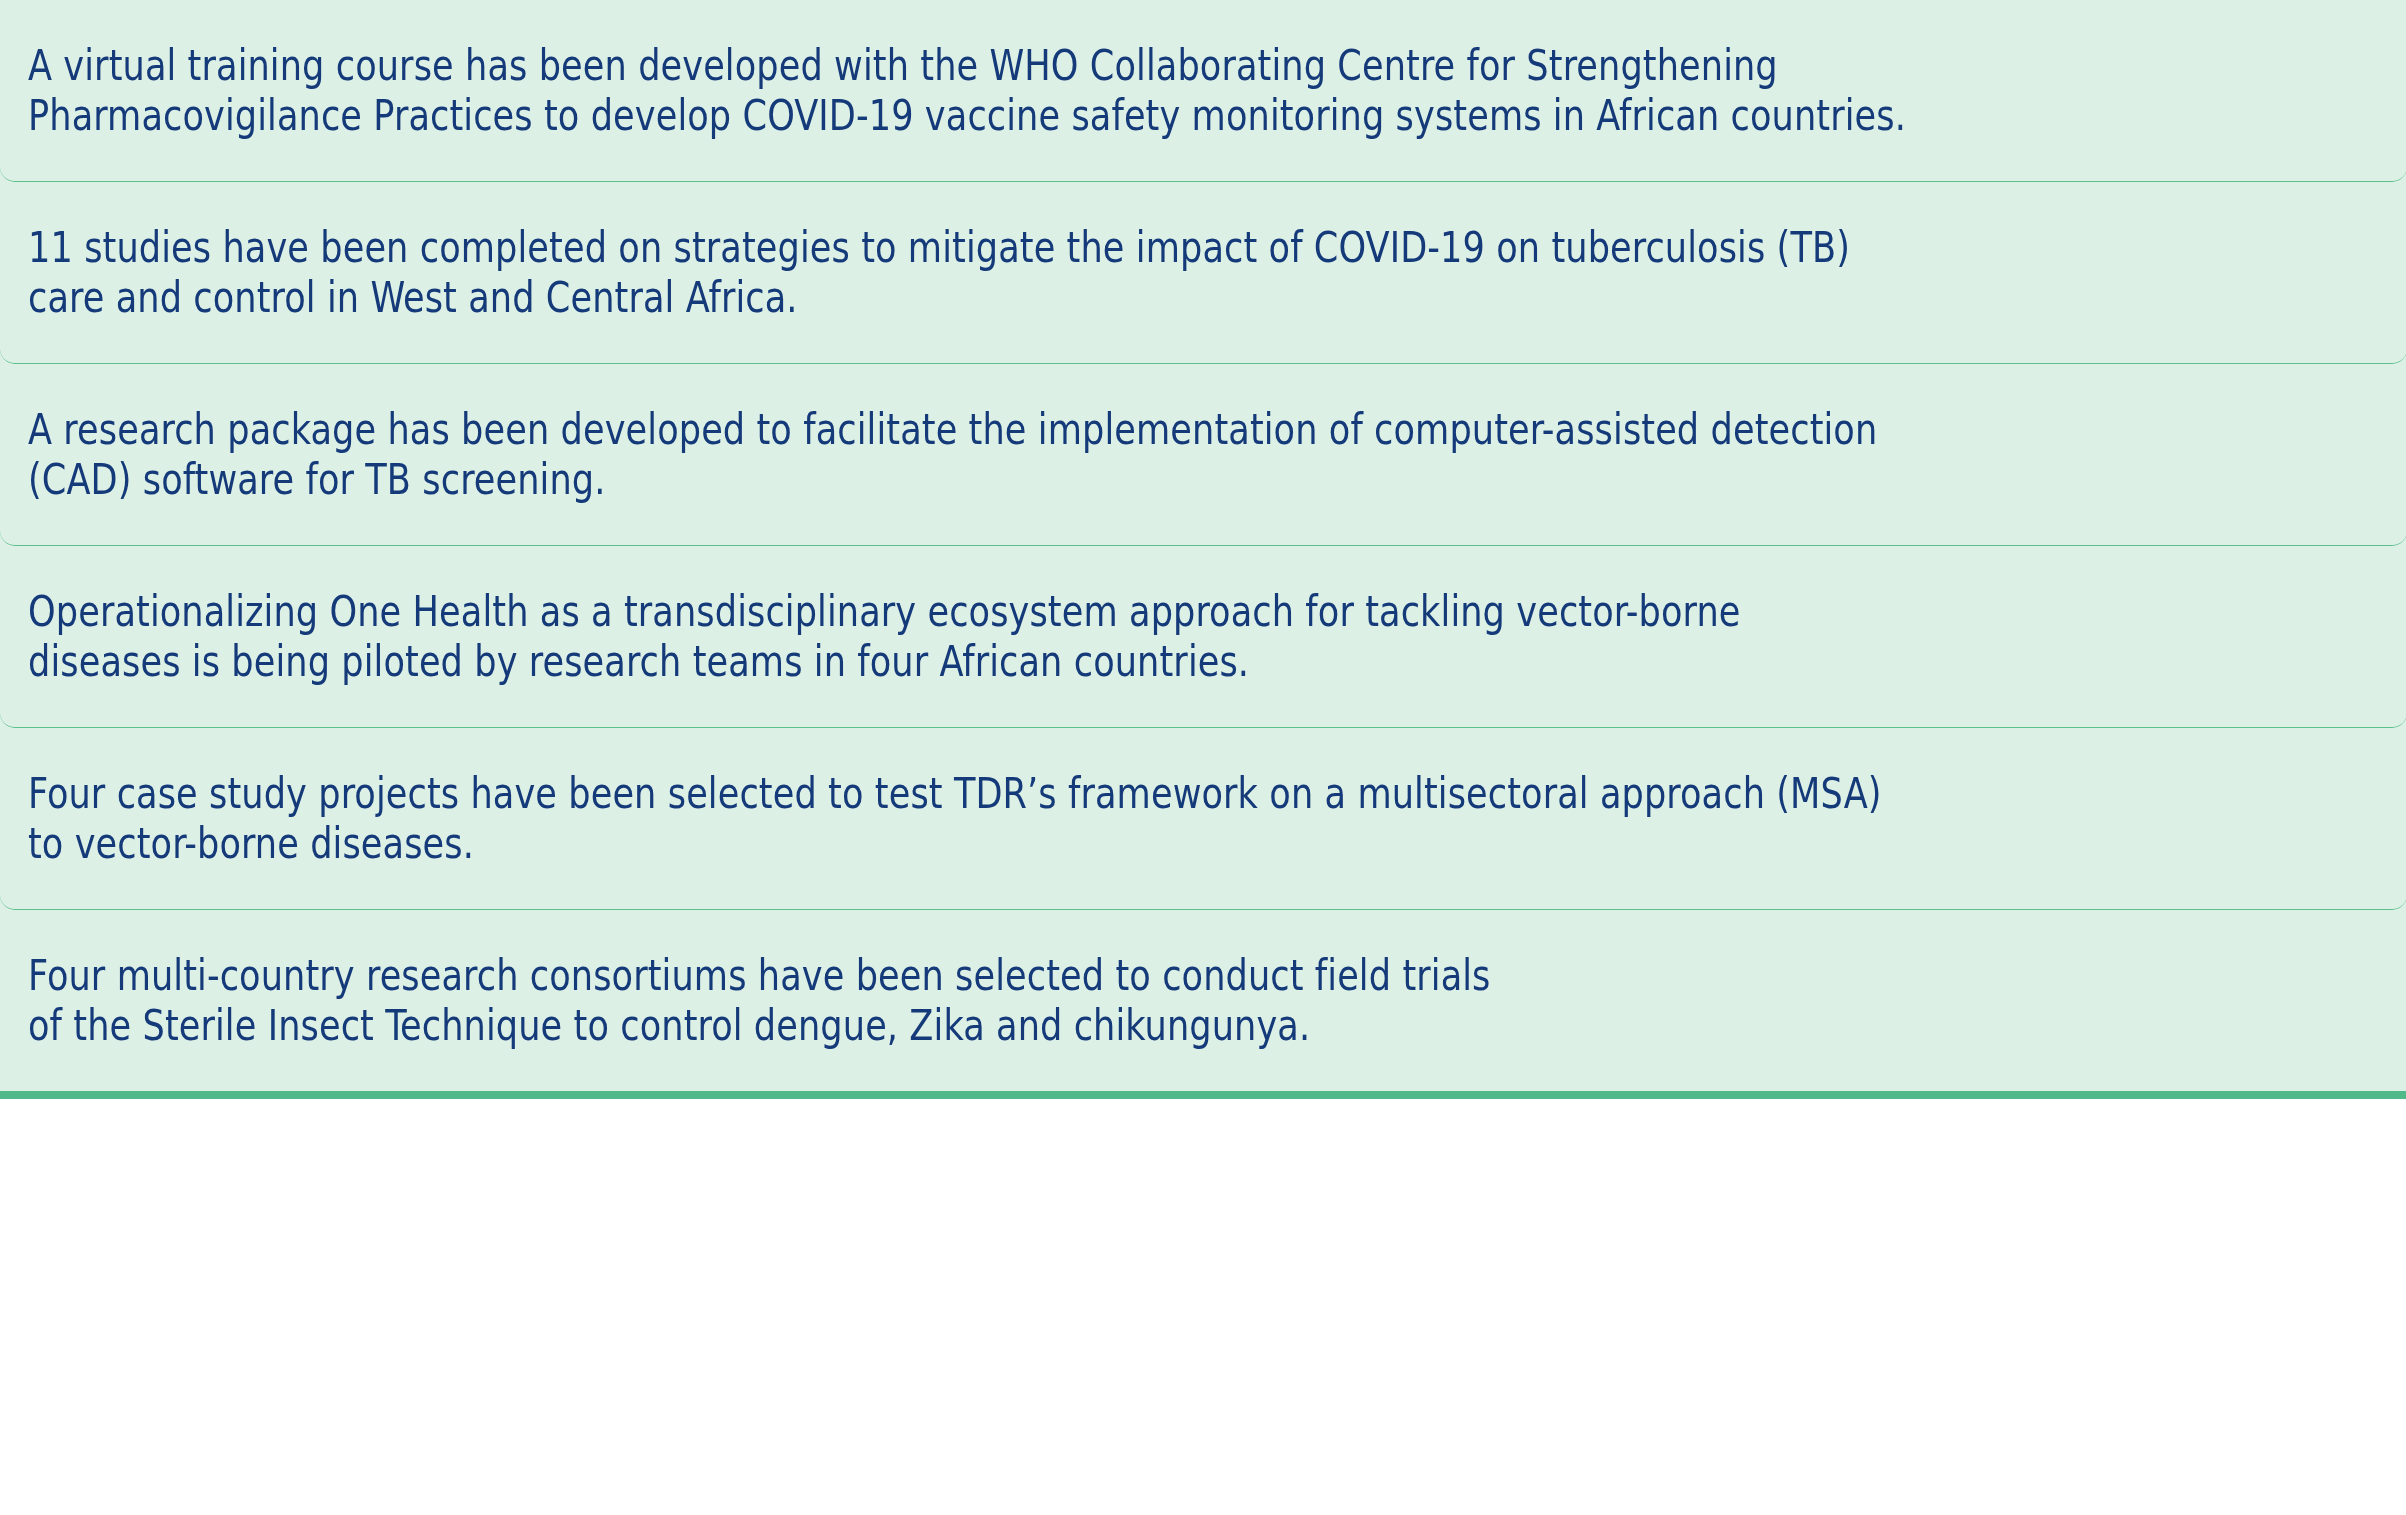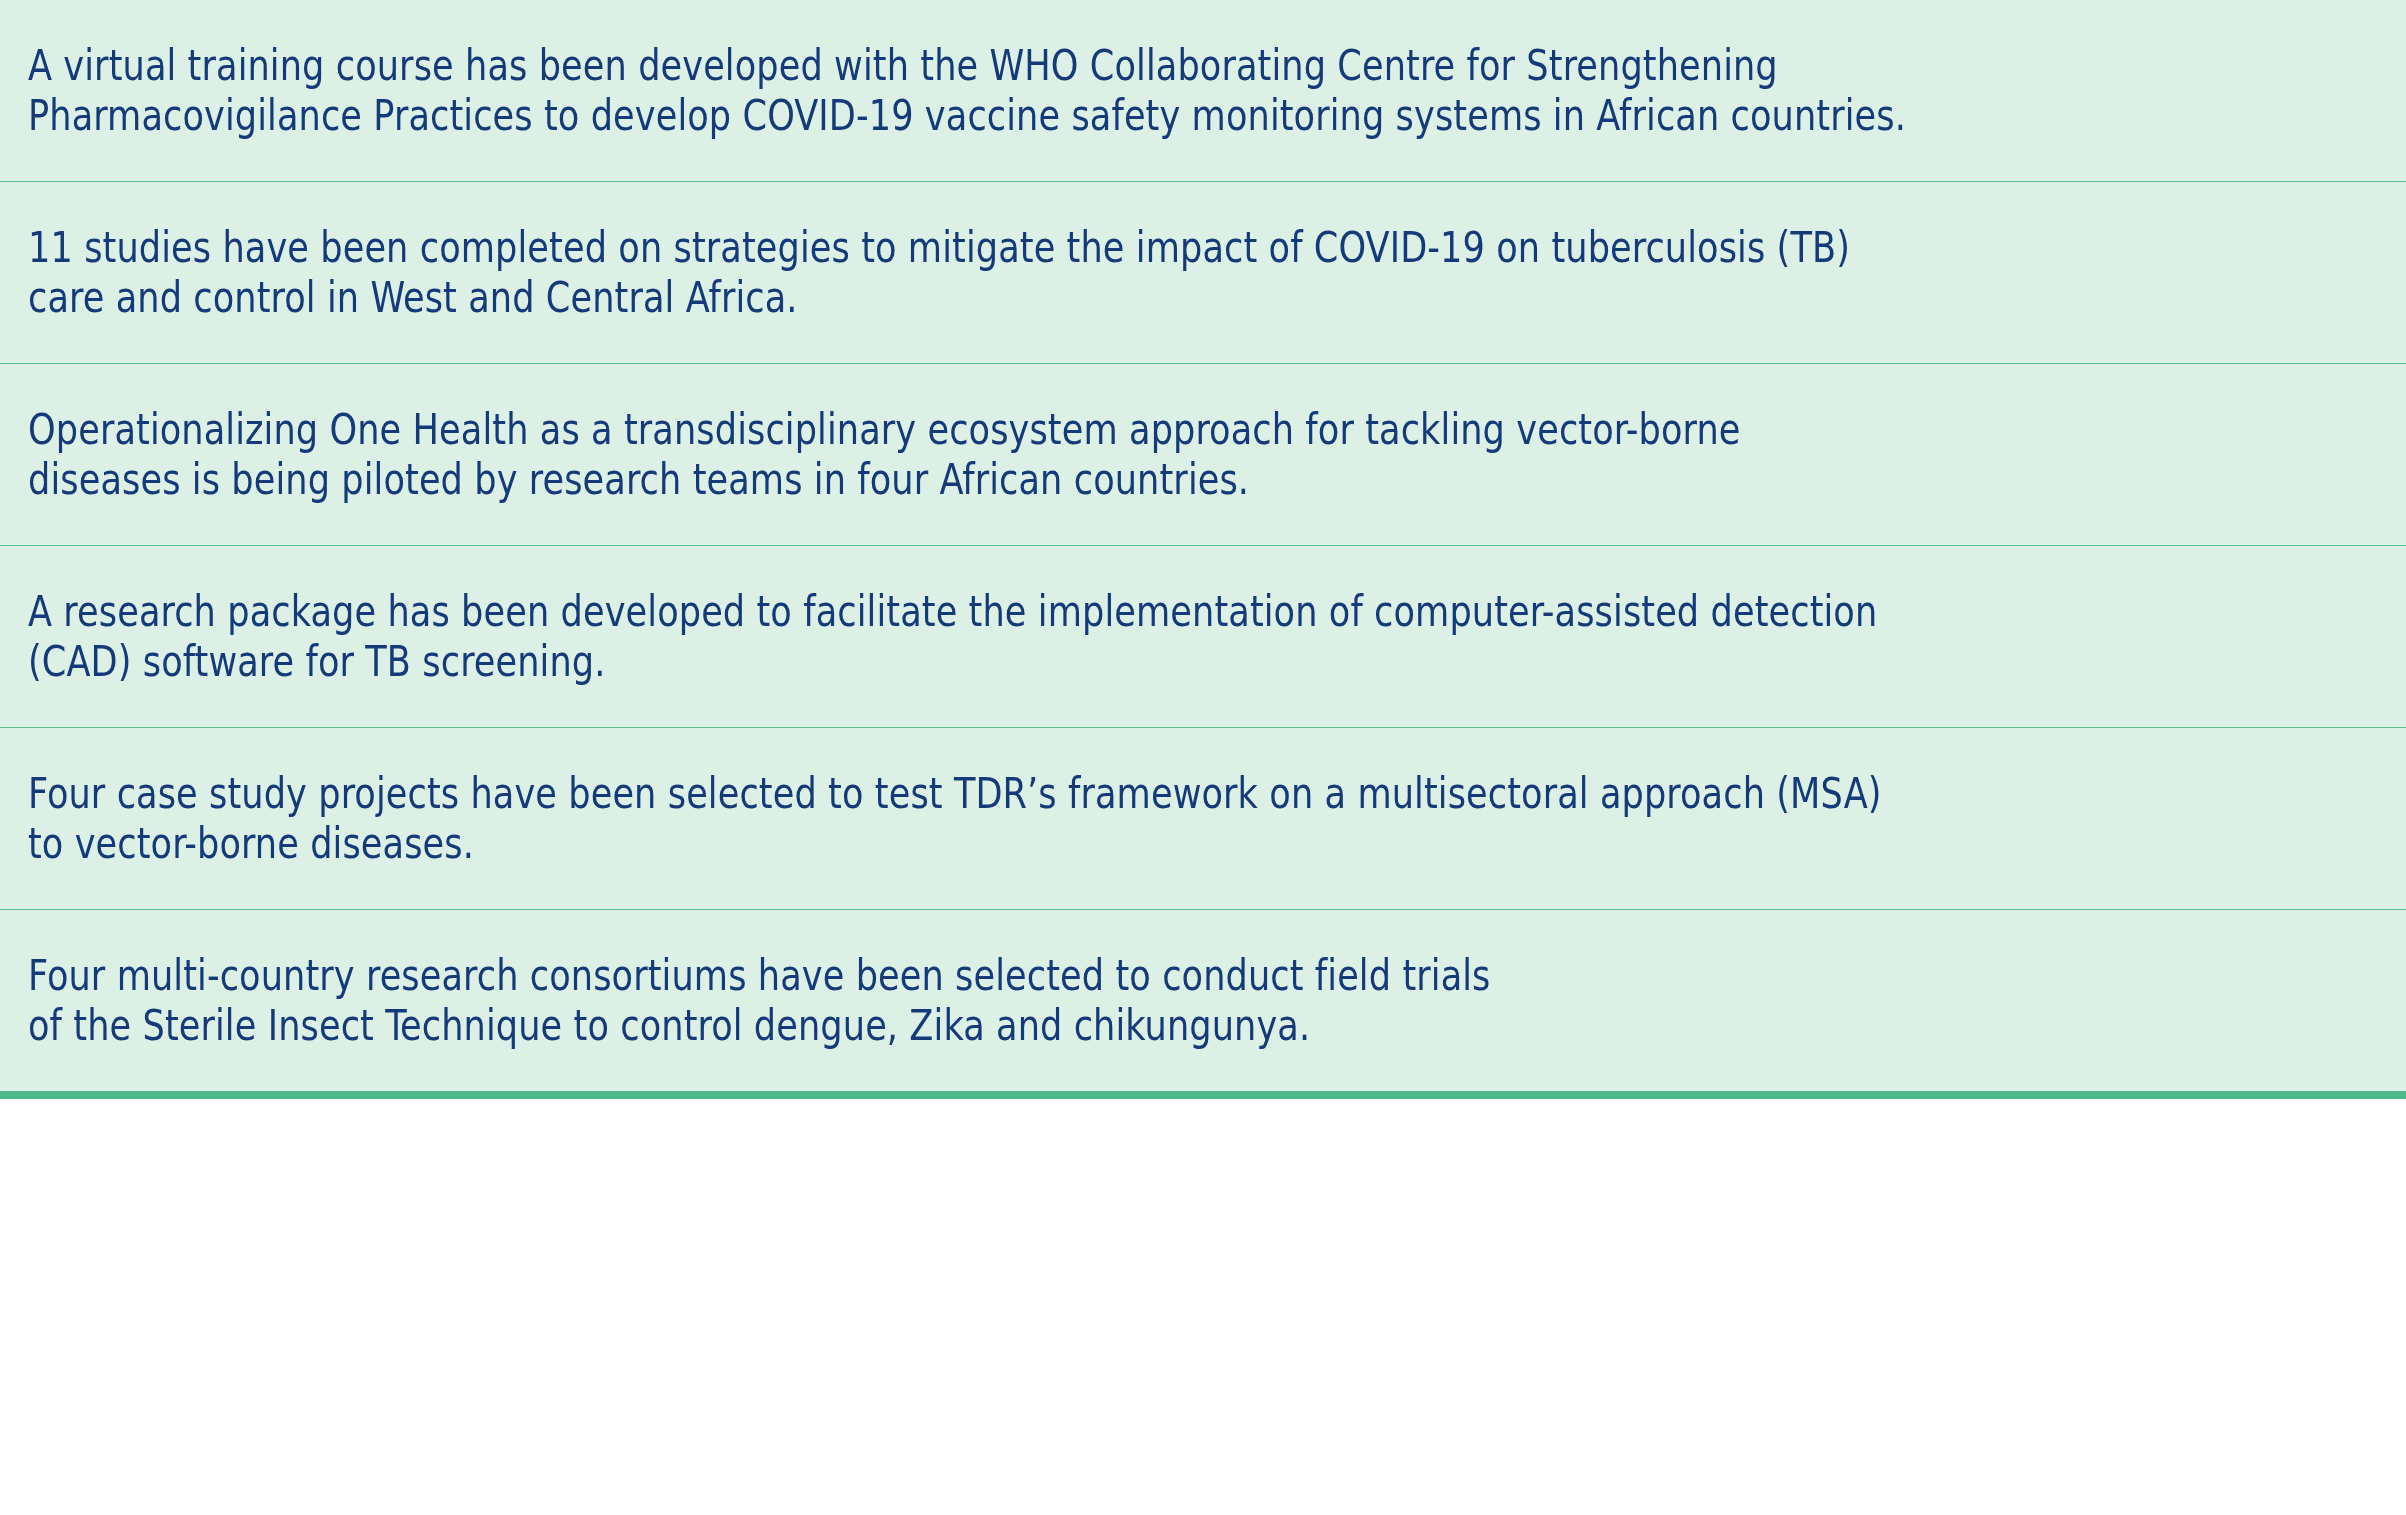--- a/index.html
+++ b/index.html
@@ -21,20 +21,21 @@
     border-bottom: 8.5px solid #50B98A;
   }
 
   .highlight-row {
     box-sizing: border-box;
     border-bottom: 1.9px solid #5BC08C;
     padding: 0 0 0 28px;
     height: 182px;
     display: flex;
     align-items: center;
+    border-radius: 15px;
   }
   .highlight-row:last-child {
     border-bottom: none;
     height: 181px;
   }
 
   .highlight-text {
     color: #153A7A;
     font-size: 42px;
     line-height: 1.19;
@@ -61,27 +62,27 @@
     <div class="highlight-text">A virtual training course has been developed with the WHO Collaborating Centre for Strengthening
 Pharmacovigilance Practices to develop COVID-19 vaccine safety monitoring systems in African countries.</div>
   </div>
 
   <div class="highlight-row">
     <div class="highlight-text">11 studies have been completed on strategies to mitigate the impact of COVID-19 on tuberculosis (TB)
 care and control in West and Central Africa.</div>
   </div>
 
   <div class="highlight-row">
-    <div class="highlight-text">Operationalizing One Health as a transdisciplinary ecosystem approach for tackling vector-borne
-diseases is being piloted by research teams in four African countries.</div>
+    <div class="highlight-text">A research package has been developed to facilitate the implementation of computer-assisted detection
+(CAD) software for TB screening.</div>
   </div>
 
   <div class="highlight-row">
-    <div class="highlight-text">A research package has been developed to facilitate the implementation of computer-assisted detection
-(CAD) software for TB screening.</div>
+    <div class="highlight-text">Operationalizing One Health as a transdisciplinary ecosystem approach for tackling vector-borne
+diseases is being piloted by research teams in four African countries.</div>
   </div>
 
   <div class="highlight-row">
     <div class="highlight-text">Four case study projects have been selected to test TDR’s framework on a multisectoral approach (MSA)
 to vector-borne diseases.</div>
   </div>
 
   <div class="highlight-row">
     <div class="highlight-text">Four multi-country research consortiums have been selected to conduct field trials
 of the Sterile Insect Technique to control dengue, Zika and chikungunya.</div>

